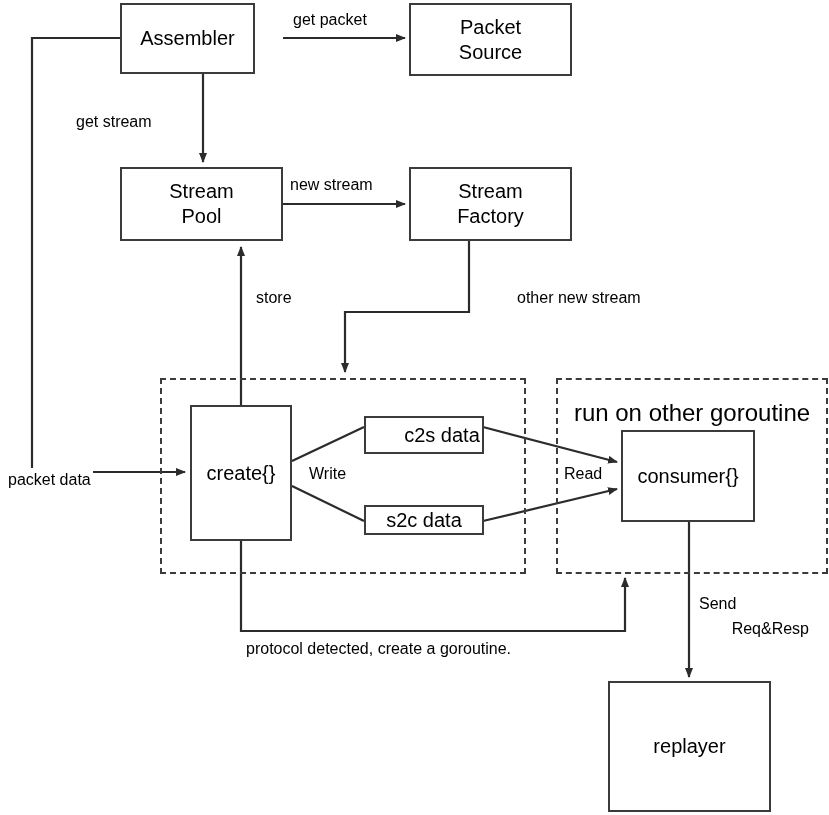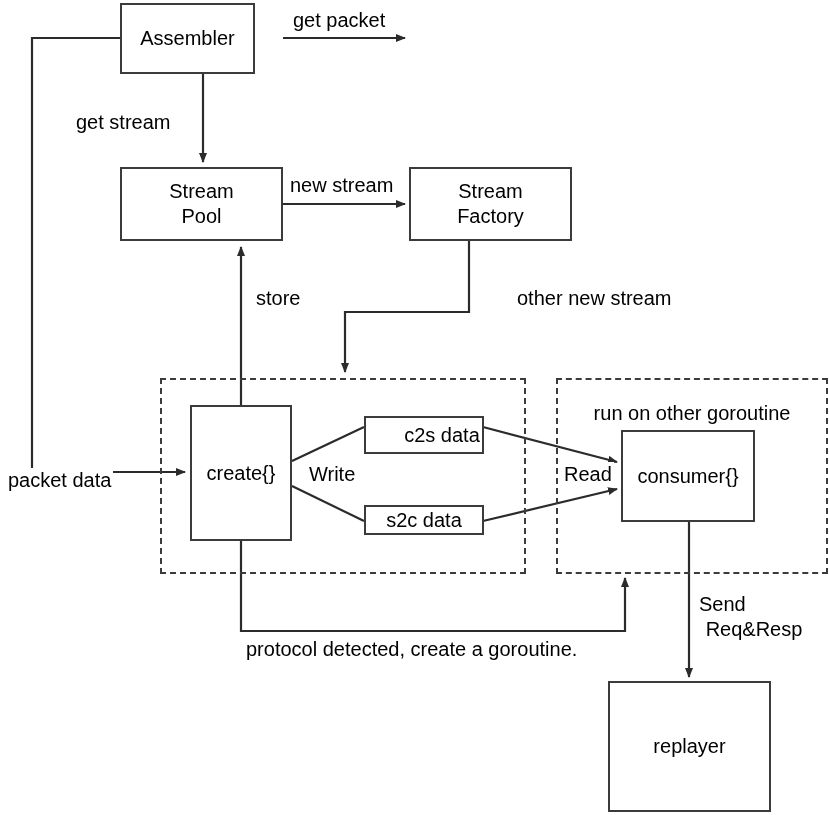--- a/index.html
+++ b/index.html
@@ -44,32 +44,32 @@
   .group-box {
     position: absolute;
     box-sizing: border-box;
     border: 2px dashed #3b3b3b;
     background: transparent;
     z-index: 1;
   }
   .edge-label {
     position: absolute;
     color: #000000;
-    font-size: 20px;
+    font-size: 16px;
     line-height: 24px;
     background: #ffffff;
     white-space: nowrap;
     text-align: center;
     z-index: 4;
     padding: 0 2px;
   }
   .group-label {
     position: absolute;
     color: #000000;
-    font-size: 20px;
+    font-size: 24px;
     line-height: 24px;
     white-space: nowrap;
     text-align: center;
     z-index: 4;
   }
   .node-label-line {
     display: block;
   }
 </style>
 </head>
@@ -115,20 +115,24 @@
   <div class="group-box" style="left:160px; top:378px; width:366px; height:196px;"></div>
 
   <div class="group-box" style="left:556px; top:378px; width:272px; height:196px;"></div>
 
   <div class="group-label" style="left:556px; top:401px; width:272px;">run on other goroutine</div>
 
   <div class="node-box" style="left:120px; top:3px; width:135px; height:71px;">
     <span class="node-label-line">Assembler</span>
   </div>
 
+  <div class="node-box" style="left:409px; top:3px; width:163px; height:73px; flex-direction:column;">
+    <span class="node-label-line">Packet</span>
+    <span class="node-label-line">Source</span>
+  </div>
 
   <div class="node-box" style="left:120px; top:167px; width:163px; height:74px; flex-direction:column;">
     <span class="node-label-line">Stream</span>
     <span class="node-label-line">Pool</span>
   </div>
 
   <div class="node-box" style="left:409px; top:167px; width:163px; height:74px; flex-direction:column;">
     <span class="node-label-line">Stream</span>
     <span class="node-label-line">Factory</span>
   </div>
@@ -166,15 +170,15 @@
   <div class="edge-label" style="left:6px; top:468px;">packet data</div>
 
   <div class="edge-label" style="left:307px; top:462px;">Write</div>
 
   <div class="edge-label" style="left:562px; top:462px;">Read</div>
 
   <div class="edge-label" style="left:244px; top:637px;">protocol detected, create a goroutine.</div>
 
   <div class="edge-label" style="left:699px; top:592px; width:110px; text-align:left; padding:0;">Send</div>
 
-  <div class="edge-label" style="left:699px; top:617px; width:110px; text-align:center; padding:0;">Req&amp;Resp</div>
+  <div class="edge-label" style="left:699px; top:617px; width:110px; text-align:right; padding:0;">Req&amp;Resp</div>
 
 </div>
 
 </body></html>

